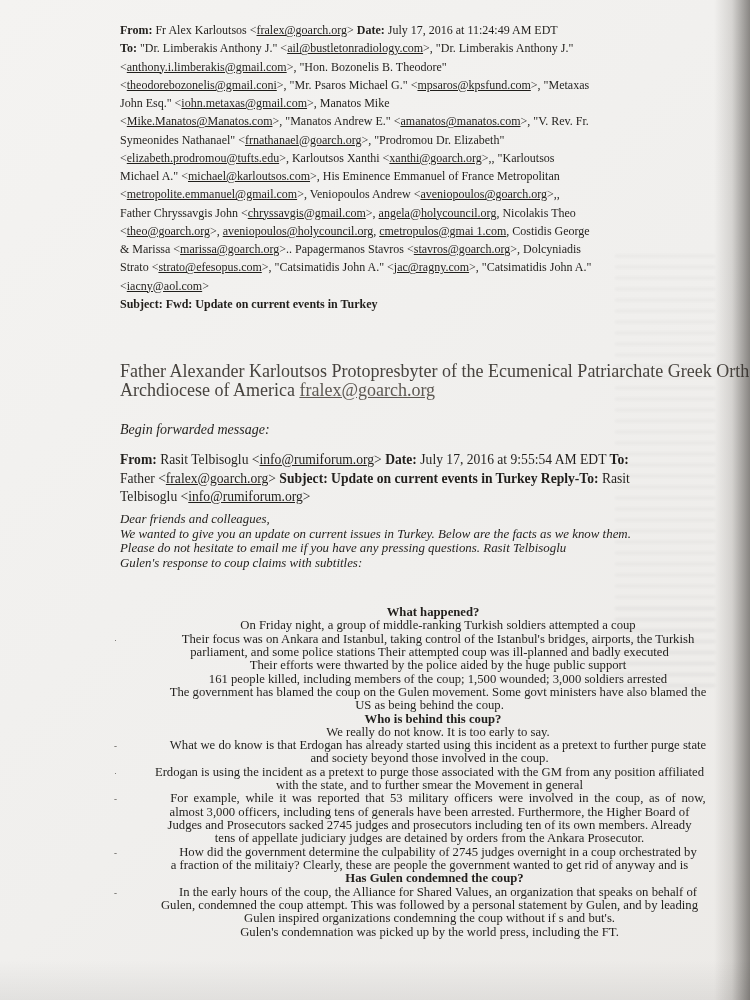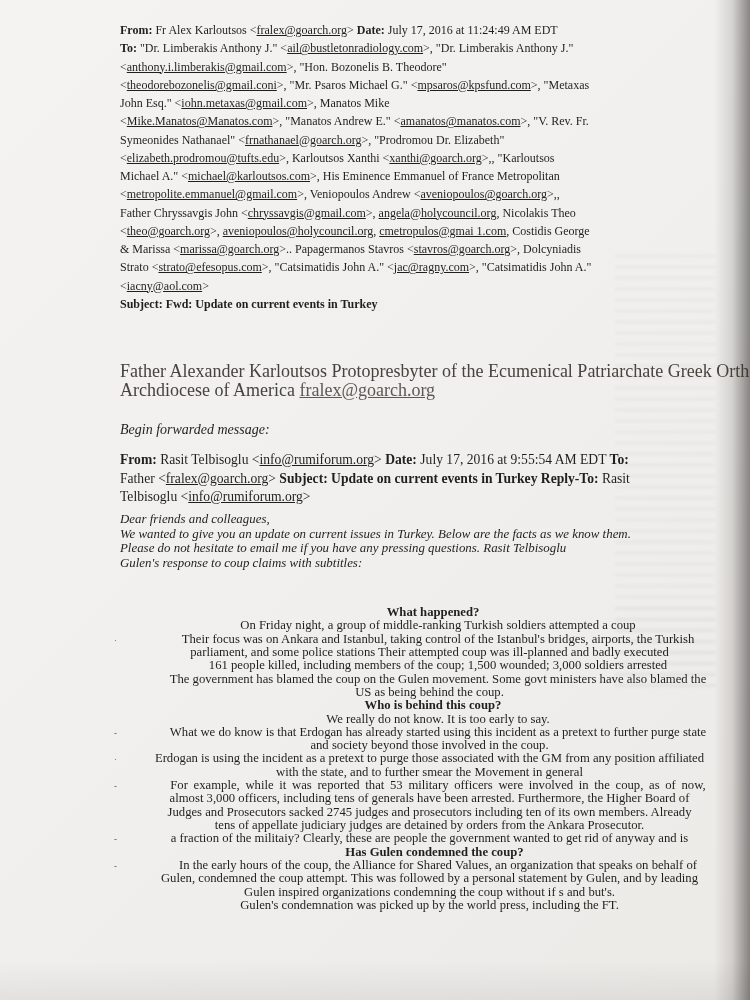--- a/index.html
+++ b/index.html
@@ -77,34 +77,35 @@
       <div class="line"><span>We wanted to give you an update on current issues in Turkey. Below are the facts as we know them.</span></div>
       <div class="line"><span>Please do not hesitate to email me if you have any pressing questions. Rasit Telbisoglu</span></div>
       <div class="line"><span>Gulen's response to coup claims with subtitles:</span></div>
     </div>
 
   <div id="bodytext" class="block">
       <div class="line h"><span class="b">What happened?</span></div>
       <div class="line i"><span>On Friday night, a group of middle-ranking Turkish soldiers attempted a coup</span></div>
       <div class="line i"><span class="bullet">·</span><span>Their focus was on Ankara and Istanbul, taking control of the Istanbul's bridges, airports, the Turkish</span></div>
       <div class="line w"><span>parliament, and some police stations Their attempted coup was ill-planned and badly executed</span></div>
+      <div class="line i"><span>Their efforts were thwarted by the police aided by the huge public support</span></div>
       <div class="line i"><span>161 people killed, including members of the coup; 1,500 wounded; 3,000 soldiers arrested</span></div>
       <div class="line i"><span>The government has blamed the coup on the Gulen movement. Some govt ministers have also blamed the</span></div>
       <div class="line w"><span>US as being behind the coup.</span></div>
       <div class="line h"><span class="b">Who is behind this coup?</span></div>
       <div class="line i"><span>We really do not know. It is too early to say.</span></div>
       <div class="line i"><span class="bullet">-</span><span>What we do know is that Erdogan has already started using this incident as a pretext to further purge state</span></div>
       <div class="line w"><span>and society beyond those involved in the coup.</span></div>
       <div class="line w"><span class="bullet">·</span><span>Erdogan is using the incident as a pretext to purge those associated with the GM from any position affiliated</span></div>
       <div class="line w"><span>with the state, and to further smear the Movement in general</span></div>
       <div class="line i j"><span class="bullet">-</span><span>For example, while it was reported that 53 military officers were involved in the coup, as of now,</span></div>
       <div class="line w"><span>almost 3,000 officers, including tens of generals have been arrested. Furthermore, the Higher Board of</span></div>
       <div class="line w"><span>Judges and Prosecutors sacked 2745 judges and prosecutors including ten of its own members. Already</span></div>
       <div class="line w"><span>tens of appellate judiciary judges are detained by orders from the Ankara Prosecutor.</span></div>
-      <div class="line i"><span class="bullet">-</span></div>
+      <div class="line i"><span class="bullet">-</span><span>How did the government determine the culpability of 2745 judges overnight in a coup orchestrated by</span></div>
       <div class="line w"><span>a fraction of the militaiy? Clearly, these are people the government wanted to get rid of anyway and is</span></div>
       <div class="line h hi"><span class="b">Has Gulen condemned the coup?</span></div>
       <div class="line i"><span class="bullet">-</span><span>In the early hours of the coup, the Alliance for Shared Values, an organization that speaks on behalf of</span></div>
       <div class="line w"><span>Gulen, condemned the coup attempt. This was followed by a personal statement by Gulen, and by leading</span></div>
       <div class="line w"><span>Gulen inspired organizations condemning the coup without if s and but's.</span></div>
       <div class="line w"><span>Gulen's condemnation was picked up by the world press, including the FT.</span></div>
     </div>
 
   <div class="edge-shadow"></div>
   <div class="bottom-shade"></div>

